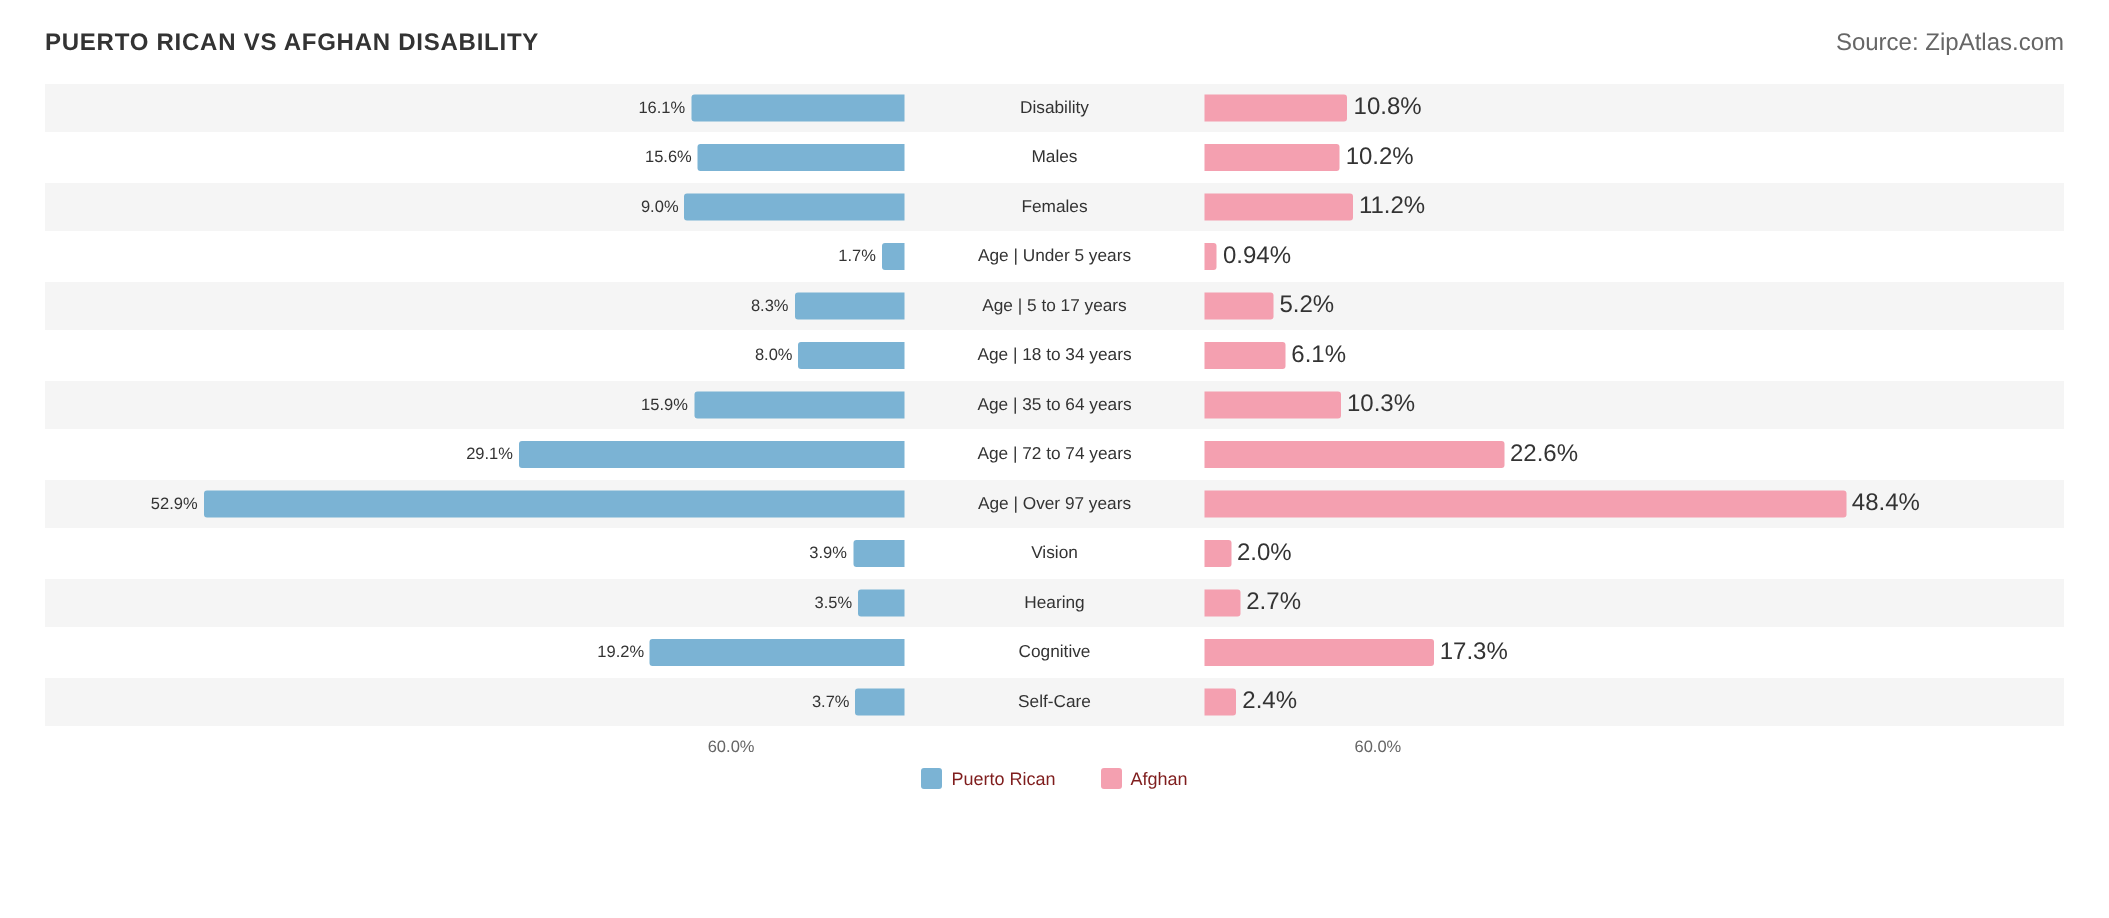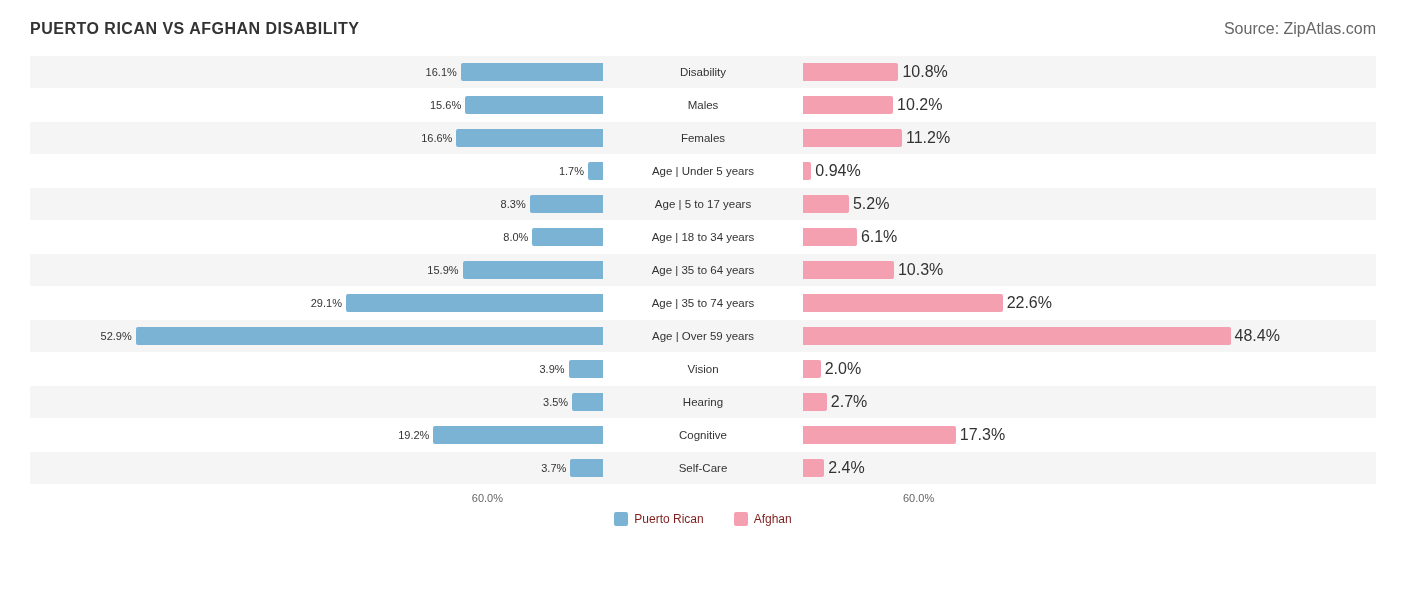--- a/index.html
+++ b/index.html
@@ -179,21 +179,21 @@
         <div class="right-section">
           <div class="bar-right" style="width:90.1px;"></div>
           <span class="val-right" style="left:94.1px;">10.2%</span>
         </div>
       </div>
     </div>
       <div class="row">
       <div class="row-inner">
         <div class="left-section">
           <div class="bar-left" style="width:146.63333333333333px;"></div>
-          <span class="val-left" style="right:150.63333333333333px;">16.6%</span>
+          <span class="val-left" style="right:150.63333333333333px;">9.0%</span>
         </div>
         <div class="center-label-box">Females</div>
         <div class="right-section">
           <div class="bar-right" style="width:98.93333333333332px;"></div>
           <span class="val-right" style="left:102.93333333333332px;">11.2%</span>
         </div>
       </div>
     </div>
       <div class="row">
       <div class="row-inner">
@@ -246,34 +246,34 @@
           <span class="val-right" style="left:94.98333333333335px;">10.3%</span>
         </div>
       </div>
     </div>
       <div class="row">
       <div class="row-inner">
         <div class="left-section">
           <div class="bar-left" style="width:257.05px;"></div>
           <span class="val-left" style="right:261.05px;">29.1%</span>
         </div>
-        <div class="center-label-box">Age | 35 to 74 years</div>
+        <div class="center-label-box">Age | 72 to 74 years</div>
         <div class="right-section">
           <div class="bar-right" style="width:199.63333333333335px;"></div>
           <span class="val-right" style="left:203.63333333333335px;">22.6%</span>
         </div>
       </div>
     </div>
       <div class="row">
       <div class="row-inner">
         <div class="left-section">
           <div class="bar-left" style="width:467.2833333333333px;"></div>
           <span class="val-left" style="right:471.2833333333333px;">52.9%</span>
         </div>
-        <div class="center-label-box">Age | Over 59 years</div>
+        <div class="center-label-box">Age | Over 97 years</div>
         <div class="right-section">
           <div class="bar-right" style="width:427.5333333333333px;"></div>
           <span class="val-right" style="left:431.5333333333333px;">48.4%</span>
         </div>
       </div>
     </div>
       <div class="row">
       <div class="row-inner">
         <div class="left-section">
           <div class="bar-left" style="width:34.45px;"></div>

